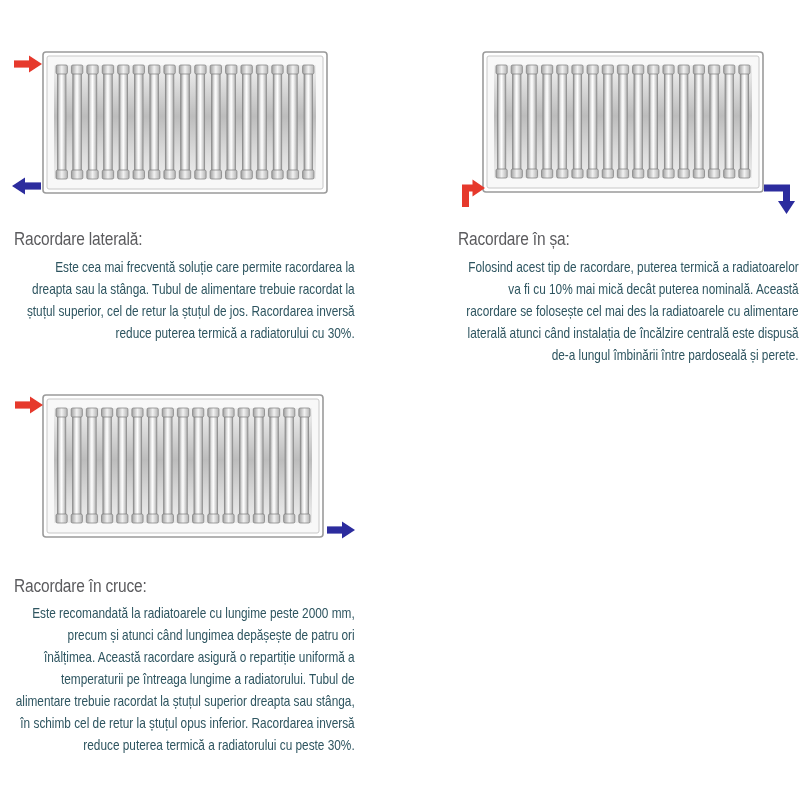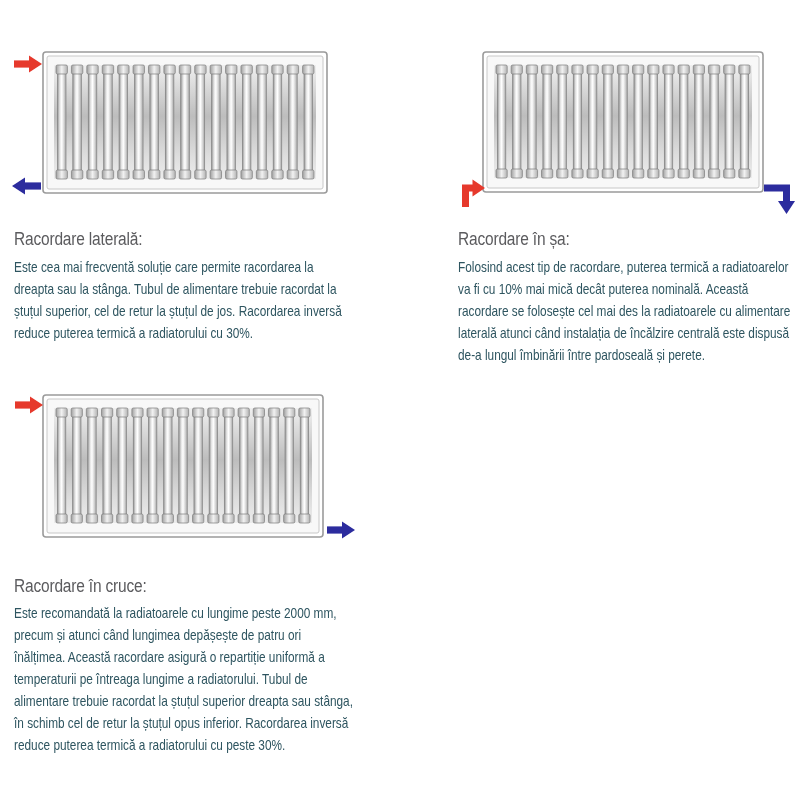--- a/index.html
+++ b/index.html
@@ -1,18 +1,18 @@
 <!DOCTYPE html>
 <html><head>
 <meta charset="utf-8">
 <style>
   * { margin:0; padding:0; box-sizing:border-box; }
   html, body { width:800px; height:800px; background:#ffffff;
     font-family:"Liberation Sans","DejaVu Sans",sans-serif; }
-  .canvas { position:relative; width:800px; height:800px; background:#ffffff; overflow:hidden; }
+  .canvas { position:relative; width:800px; height:800px; background:#ffffff; overflow:hidden;text-align:right; }
   .diagram-svg { position:absolute; }
   .heading { position:absolute; font-size:18px; color:#5b5b5e; letter-spacing:-0.2px;
     transform:scaleX(0.86); transform-origin:0 0; white-space:nowrap; }
   .body-text { position:absolute; width:418px; font-size:14.5px; line-height:22px;
     color:#2e5560; transform:scaleX(0.815); transform-origin:0 0; }
 </style>
 </head>
 <body>
 
 <div class="canvas">

